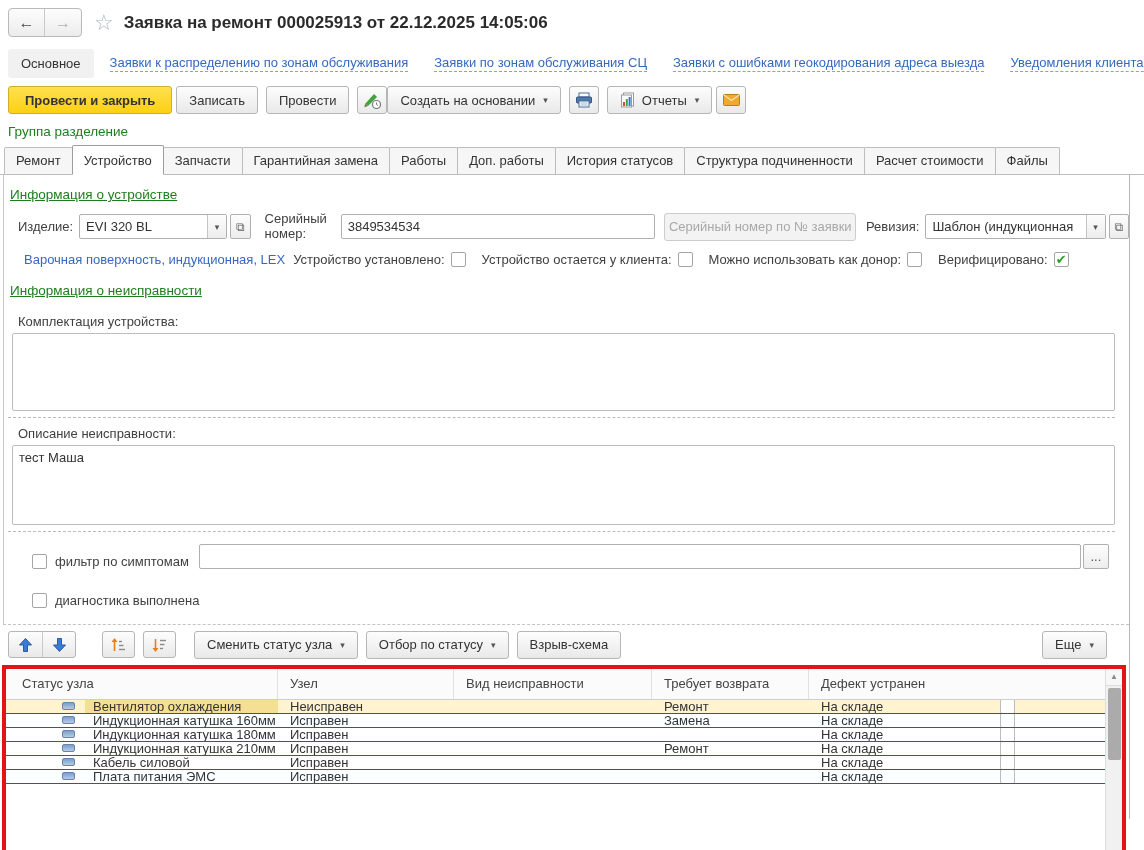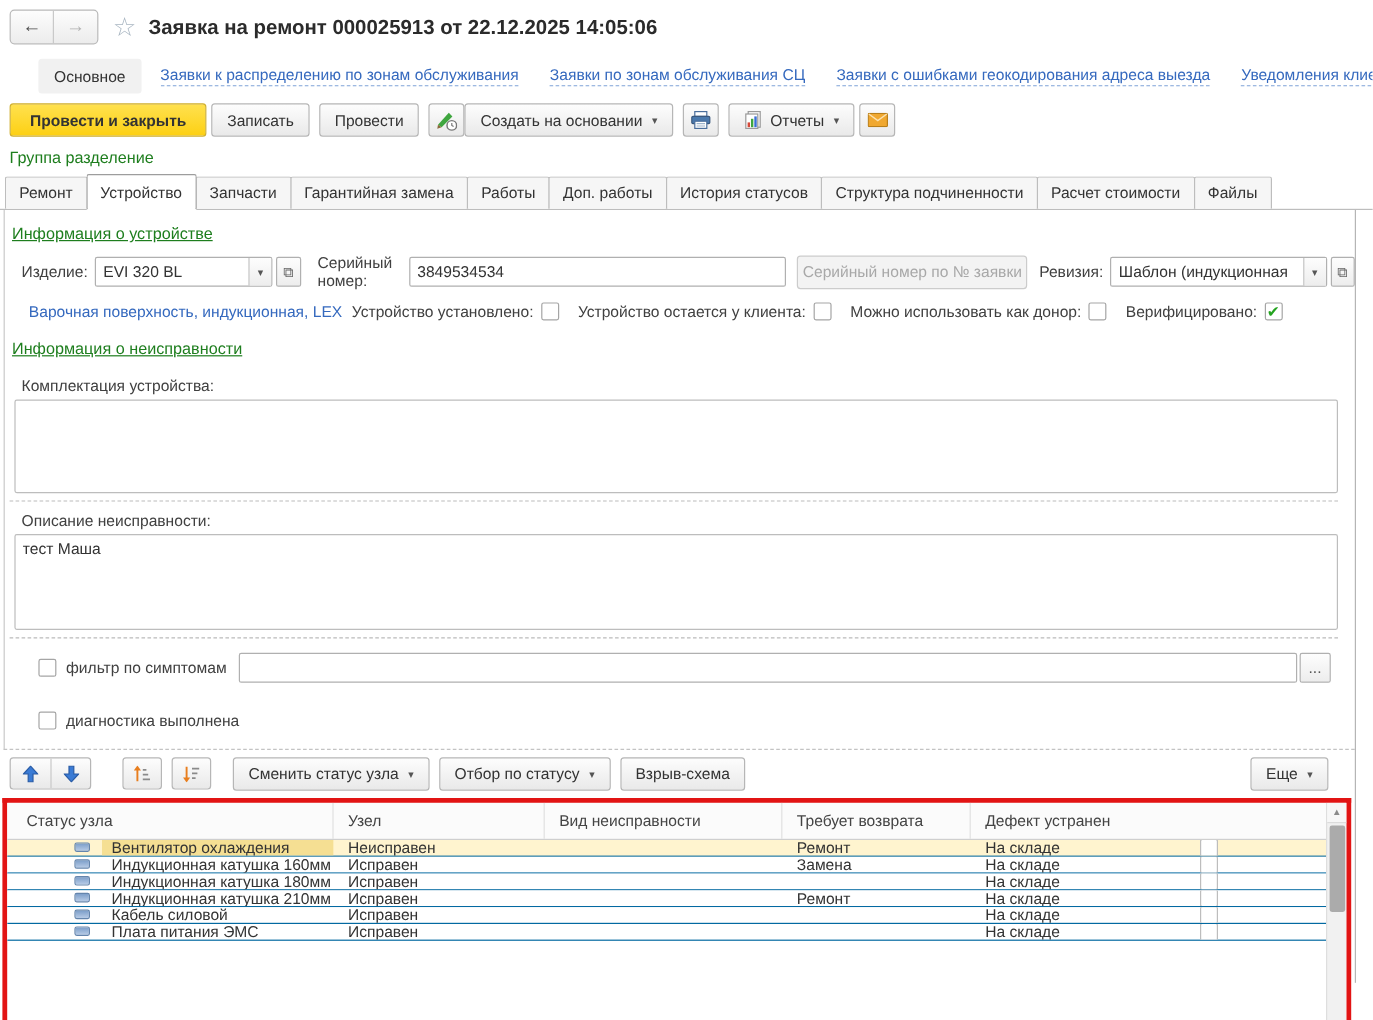--- a/index.html
+++ b/index.html
@@ -12,21 +12,21 @@
     background:linear-gradient(#fdfdfd,#ececec); height:29px; }
   .histbtn { width:36px; display:flex; align-items:center; justify-content:center;
     font-size:16px; cursor:pointer; }
   .histbtn.back { color:#4a4a4a; border-right:1px solid #c9c9c9; font-weight:bold; }
   .histbtn.fwd { color:#b3b3b3; }
   .star { font-size:22px; color:#a9b6c2; margin:0 10px 0 12px; }
   .doc-title { font-size:17px; font-weight:bold; color:#2b2b2b; white-space:nowrap; }
 
   
   .navrow { display:flex; align-items:center; height:38px; padding:0 0 0 8px;
-    white-space:nowrap; overflow:hidden;margin-left:24px; }
+    white-space:nowrap; overflow:hidden; }
   .main-tab { background:#f1f1f1; border-radius:3px; padding:7px 13px; color:#333; }
   .navlinks { display:flex; gap:26px; margin-left:16px; overflow:hidden; }
   .navlink { color:#3569be; text-decoration:none; border-bottom:1px dashed #7fa3d8;
     padding-bottom:1px; cursor:pointer; flex:0 0 auto; }
 
   
   .cmdbar { display:flex; align-items:center; gap:0; padding:4px 8px 8px 8px; }
   .btn { display:inline-flex; align-items:center; justify-content:center; gap:6px;
     height:28px; padding:0 12px; border:1px solid #b6b6b6; border-radius:3px;
     background:linear-gradient(#fdfdfd,#e9e9e9); color:#333; font-size:13px;
@@ -80,21 +80,21 @@
     display:flex; align-items:center; justify-content:center; font-size:13px;
     color:#23a31f; line-height:1; cursor:pointer; }
 
   .field-label { color:#404040; margin:8px 0 4px 10px; }
   .memo { border:1px solid #bdbdbd; border-radius:2px; background:#fff; margin-left:4px;
     margin-right:14px; padding:4px 6px; color:#333; }
   .memo.kit { height:78px; }
   .memo.desc { height:80px; }
   .splitter { height:7px; border-bottom:1px dashed #bbb; margin-right:14px; }
 
-  .symptom-row { display:flex; align-items:center; margin:12px 0 24px 24px; }
+  .symptom-row { display:flex; align-items:flex-end; margin:12px 0 24px 24px; }
   .symptom-row .textinput { width:882px; margin-left:10px; }
   .dots-btn { width:26px; height:25px; border:1px solid #b0b0b0; border-radius:2px;
     background:linear-gradient(#fdfdfd,#ededed); display:flex; align-items:center;
     justify-content:center; color:#555; margin-left:2px; cursor:pointer; }
   .diag-row { display:flex; align-items:center; margin:8px 0 10px 24px; }
   .symptom-row .lbl, .diag-row .lbl { margin-left:8px; color:#404040; }
 
   
   .list-toolbar { display:flex; align-items:center; gap:8px; padding:6px 8px 6px 8px; }
   .pairgroup { display:flex; border:1px solid #b6b6b6; border-radius:3px; overflow:hidden;

